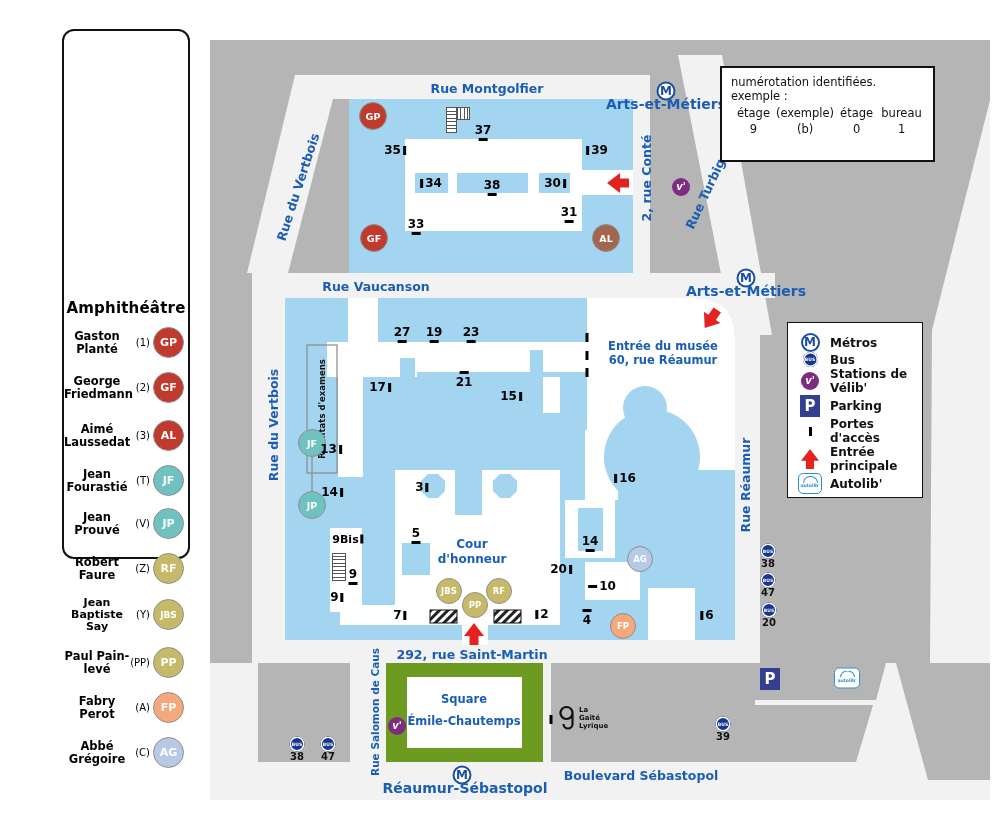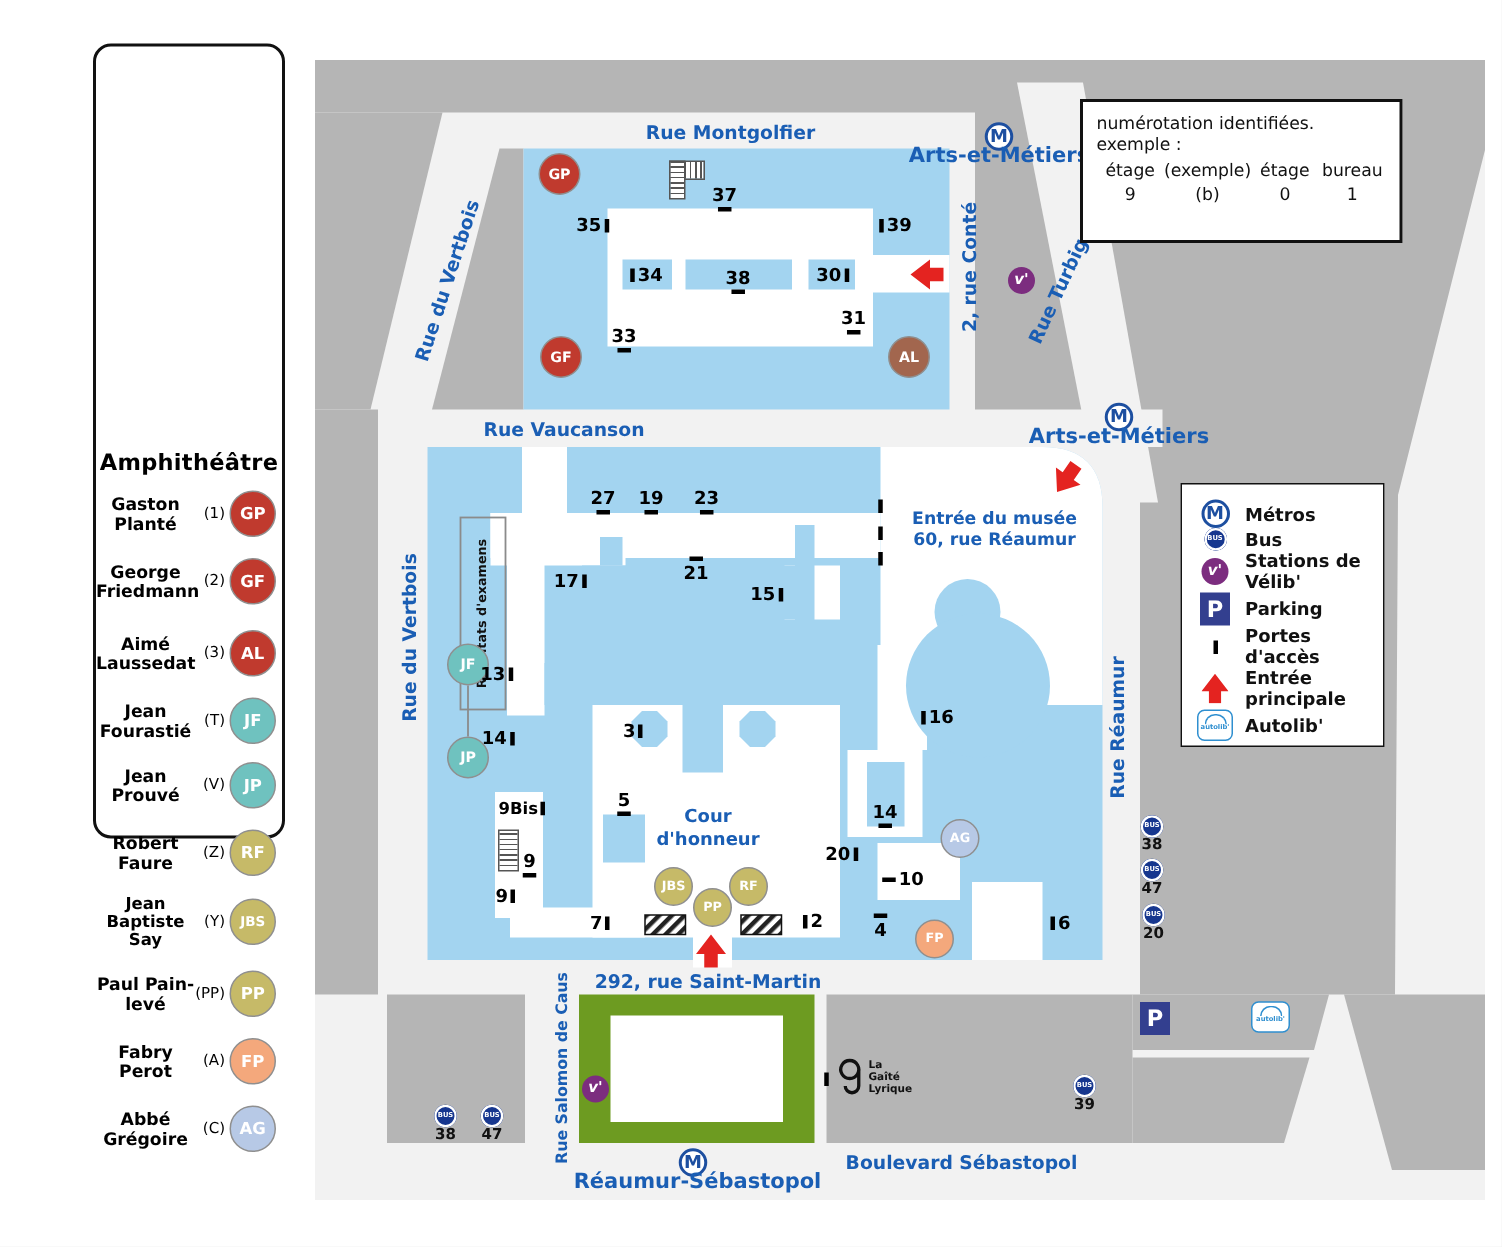--- a/index.html
+++ b/index.html
@@ -263,20 +263,22 @@
 <div class="icon bi" style="left:513px;top:684px">BUS</div>
 <div class="busnum" style="left:513px;top:691px">39</div>
 
 <div class="icon pi" style="left:560px;top:639px">P</div>
 <div class="icon ai" style="left:637px;top:638px"><i></i><span>autolib'</span></div>
 
 <div class="lbl pre" style="left:262px;top:512px;font-size:12px">Cour
 d'honneur</div>
 <div class="lbl pre" style="left:453px;top:313px;font-size:11.5px">Entrée du musée
 60, rue Réaumur</div>
+<div class="lbl pre" style="left:254px;top:671px;font-size:11.5px;line-height:1.9">Square
+Émile-Chautemps</div>
 <div class="lbl dark" style="left:112px;top:369px;font-size:8.5px;transform:translate(-50%,-50%) rotate(-90deg)">Résultats d'examens</div>
 
 <div class="gaite" style="left:348px;top:665px">
   <svg width="17" height="26" viewBox="0 0 17 26">
     <path d="M8.5 2 a6 6 0 1 0 .01 0 M14.5 8 v11 a4.5 4.5 0 0 1 -9 0" fill="none" stroke="#111" stroke-width="2.2"></path>
   </svg>
   <div class="gt">La
 Gaîté
 Lyrique</div>
 </div>

